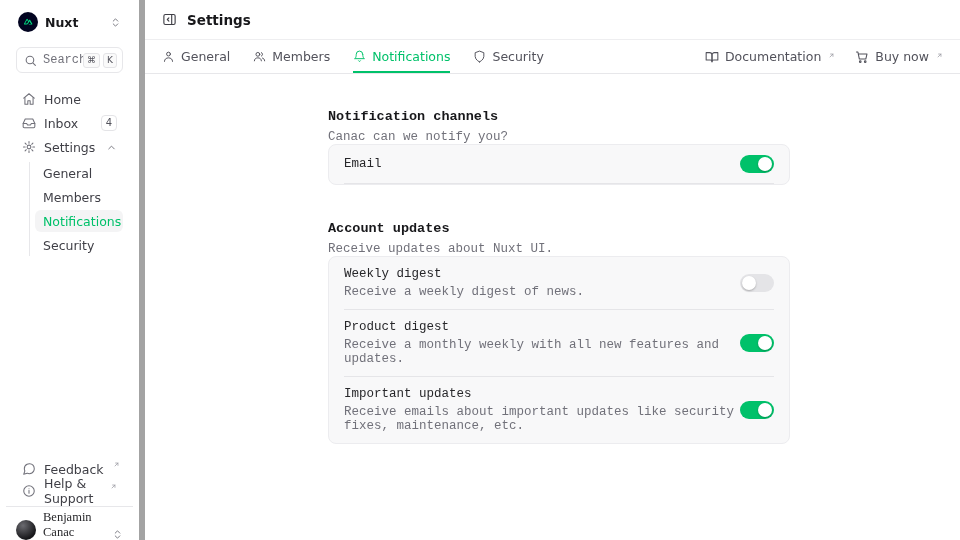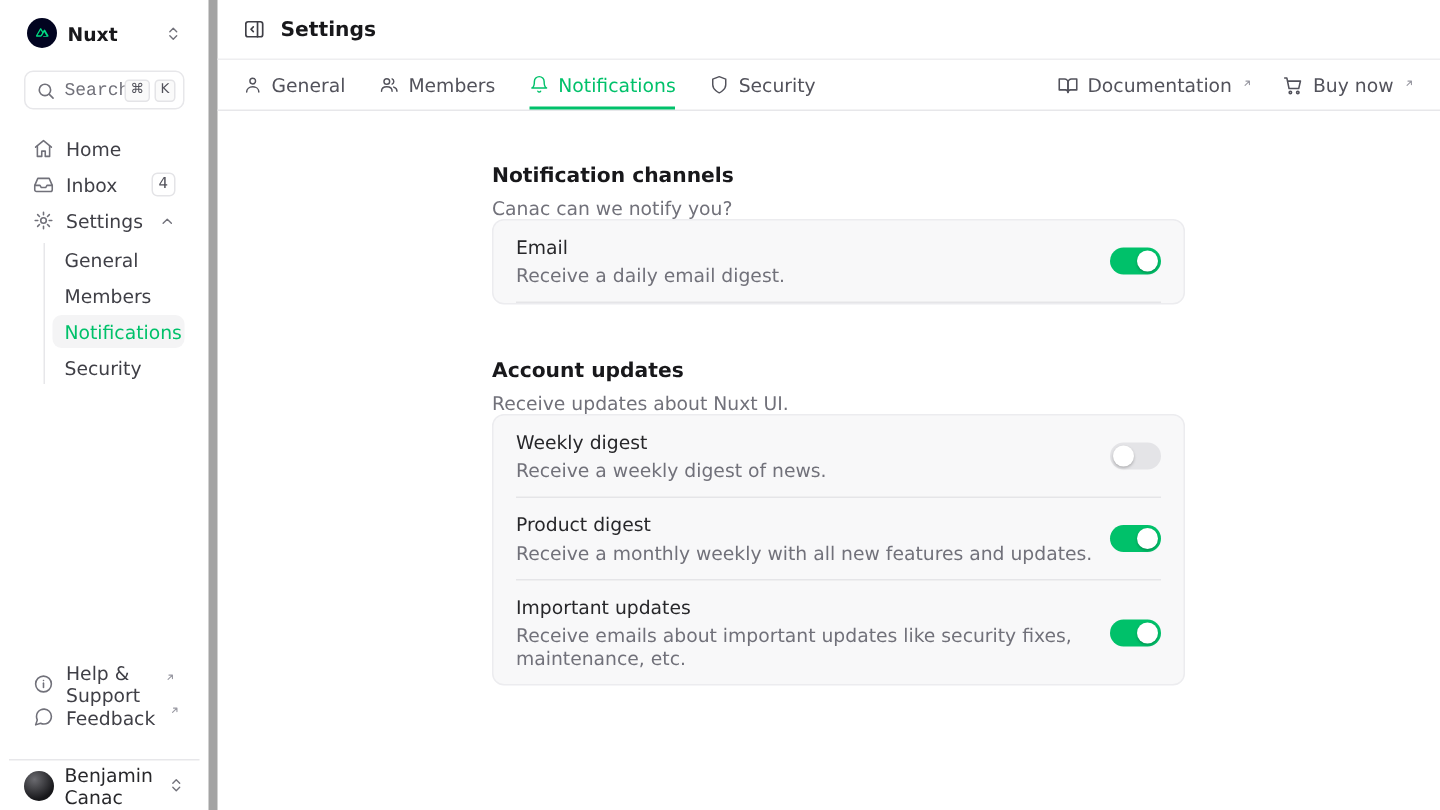--- a/index.html
+++ b/index.html
@@ -35,42 +35,42 @@
   .badge { margin-left: auto; font-size: 10px; border: 1px solid #e4e4e7; border-radius: 4px;
            padding: 0 4px; height: 16px; line-height: 14px; color: #52525b; background: #fff; }
   .nav-chev { margin-left: auto; color: #71717a; }
   .subnav { margin-left: 13px; border-left: 1px solid #e7e7ea; padding-left: 5px;
             display: flex; flex-direction: column; gap: 2px; margin-top: 2px; }
   .sub-item { height: 22px; display: flex; align-items: center; padding: 0 8px; border-radius: 6px;
               color: #3f3f46; font-size: 12.5px; cursor: pointer; }
   .sub-item.active { background: #f4f4f5; color: #00c16a; }
   .sidebar-bottom { margin-top: auto; }
   .ext { color: #9a9aa3; margin-left: 1px; align-self: flex-start; margin-top: 3px; }
-  .user-row { border-top: 1px solid #e7e7ea; margin: 17px -10px 0; padding: 0 10px; height: 34px;
-              display: flex; align-items: center; gap: 7px; cursor: pointer; }
+  .user-row { border-top: 1px solid #e7e7ea; margin: 4px -10px 0; padding: 0 10px; height: 34px;
+              display: flex; align-items: flex-end; gap: 7px; cursor: pointer; font-family: Liberation Serif, serif; }
   .avatar { width: 20px; height: 20px; border-radius: 50%; flex-shrink: 0;
             background: radial-gradient(circle at 35% 28%, #6b6b70, #17171a 70%); }
   .user-name { font-size: 12.5px; color: #27272a; }
 
   
   .main { flex: 1; display: flex; flex-direction: column; min-width: 0; }
   .main-header { height: 40px; display: flex; align-items: center; gap: 10px; padding: 0 17px;
                  border-bottom: 1px solid #eeeef0; }
   .collapse-btn { color: #3f3f46; cursor: pointer; display: flex; }
   .main-title { font-weight: bold; font-size: 13.5px; }
   .tabbar { height: 34px; display: flex; align-items: center; padding: 0 17px;
             border-bottom: 1px solid #e7e7ea; gap: 23px; }
   .tab { display: flex; align-items: center; gap: 6px; height: 100%; font-size: 12.5px;
          color: #52525b; border-bottom: 2px solid transparent; padding-top: 2px; cursor: pointer; }
   .tab.active { color: #00c16a; border-bottom-color: #00c16a; }
   .tab-actions { margin-left: auto; display: flex; gap: 20px; }
   .action { display: flex; align-items: center; gap: 6px; font-size: 12.5px; color: #52525b; cursor: pointer; text-align: right; }
 
   .content { flex: 1; padding: 35px 0 0 183px; overflow: hidden; }
-  .section { width: 462px; margin-bottom: 36px; }
+  .section { width: 462px; margin-bottom: 36px; font-family: Liberation Mono, monospace; }
   .section-title { font-size: 13.5px; font-weight: bold; color: #18181b; }
   .section-sub { font-size: 12.5px; color: #71717a; margin-top: 6px; }
   .card { background: #f8f8f9; border: 1px solid #ececef; border-radius: 8px; }
   .row { display: flex; align-items: center; padding: 10px 15px; }
   .divider { height: 1px; background: #e5e5e8; margin: 0 15px; }
   .row-label { font-size: 12.5px; font-weight: 500; color: #27272a; }
   .row-desc { font-size: 12.5px; color: #71717a; margin-top: 4px; }
   .toggle { margin-left: auto; width: 34px; height: 18px; border-radius: 9px; background: #e4e4e7;
             position: relative; border: none; flex-shrink: 0; cursor: pointer; }
   .toggle::after { content: ""; position: absolute; top: 2px; left: 2px; width: 14px; height: 14px;
@@ -157,39 +157,39 @@
       <div class="sub-item">
         <span>Security</span>
       </div>
     </div>
   </nav>
 
   <div class="sidebar-bottom">
     <div class="nav-item">
       <span class="nicon">
         <svg width="14" height="14" viewBox="0 0 24 24" fill="none" stroke="currentColor" stroke-width="1.8" stroke-linecap="round" stroke-linejoin="round">
+            <path d="M21 11.5a8.38 8.38 0 0 1-.9 3.8 8.5 8.5 0 0 1-7.6 4.7 8.38 8.38 0 0 1-3.8-.9L3 21l1.9-5.7a8.38 8.38 0 0 1-.9-3.8 8.5 8.5 0 0 1 4.7-7.6 8.38 8.38 0 0 1 3.8-.9h.5a8.48 8.48 0 0 1 8 8v.5z"></path>
+          </svg>
+      </span>
+      <span>Feedback</span>
+      <span class="ext">
+        <svg width="7" height="7" viewBox="0 0 24 24" fill="none" stroke="currentColor" stroke-width="2.6" stroke-linecap="round" stroke-linejoin="round">
+            <path d="M7 17L17 7M9 7h8v8"></path>
+          </svg>
+      </span>
+    </div>
+    <div class="nav-item">
+      <span class="nicon">
+        <svg width="14" height="14" viewBox="0 0 24 24" fill="none" stroke="currentColor" stroke-width="1.8" stroke-linecap="round" stroke-linejoin="round">
             <circle cx="12" cy="12" r="9"></circle>
             <path d="M12 16v-5"></path>
             <path d="M12 8h.01"></path>
           </svg>
       </span>
       <span>Help &amp; Support</span>
-      <span class="ext">
-        <svg width="7" height="7" viewBox="0 0 24 24" fill="none" stroke="currentColor" stroke-width="2.6" stroke-linecap="round" stroke-linejoin="round">
-            <path d="M7 17L17 7M9 7h8v8"></path>
-          </svg>
-      </span>
-    </div>
-    <div class="nav-item">
-      <span class="nicon">
-        <svg width="14" height="14" viewBox="0 0 24 24" fill="none" stroke="currentColor" stroke-width="1.8" stroke-linecap="round" stroke-linejoin="round">
-            <path d="M21 11.5a8.38 8.38 0 0 1-.9 3.8 8.5 8.5 0 0 1-7.6 4.7 8.38 8.38 0 0 1-3.8-.9L3 21l1.9-5.7a8.38 8.38 0 0 1-.9-3.8 8.5 8.5 0 0 1 4.7-7.6 8.38 8.38 0 0 1 3.8-.9h.5a8.48 8.48 0 0 1 8 8v.5z"></path>
-          </svg>
-      </span>
-      <span>Feedback</span>
       <span class="ext">
         <svg width="7" height="7" viewBox="0 0 24 24" fill="none" stroke="currentColor" stroke-width="2.6" stroke-linecap="round" stroke-linejoin="round">
             <path d="M7 17L17 7M9 7h8v8"></path>
           </svg>
       </span>
     </div>
     <div class="user-row">
       <span class="avatar"></span>
       <span class="user-name">Benjamin Canac</span>
       <span class="chev-updown">
@@ -287,21 +287,20 @@
 
   <div class="content">
 
     <section class="section">
       <h2 class="section-title">Notification channels</h2>
       <p class="section-sub">Canac can we notify you?</p>
       <div class="card">
         <div class="row">
           <div class="row-text">
             <div class="row-label">Email</div>
-            <div class="row-desc">Receive a daily email digest.</div>
           </div>
           <button class="toggle on"></button>
         </div>
         <div class="divider"></div>
       </div>
     </section>
 
     <section class="section">
       <h2 class="section-title">Account updates</h2>
       <p class="section-sub">Receive updates about Nuxt UI.</p>

